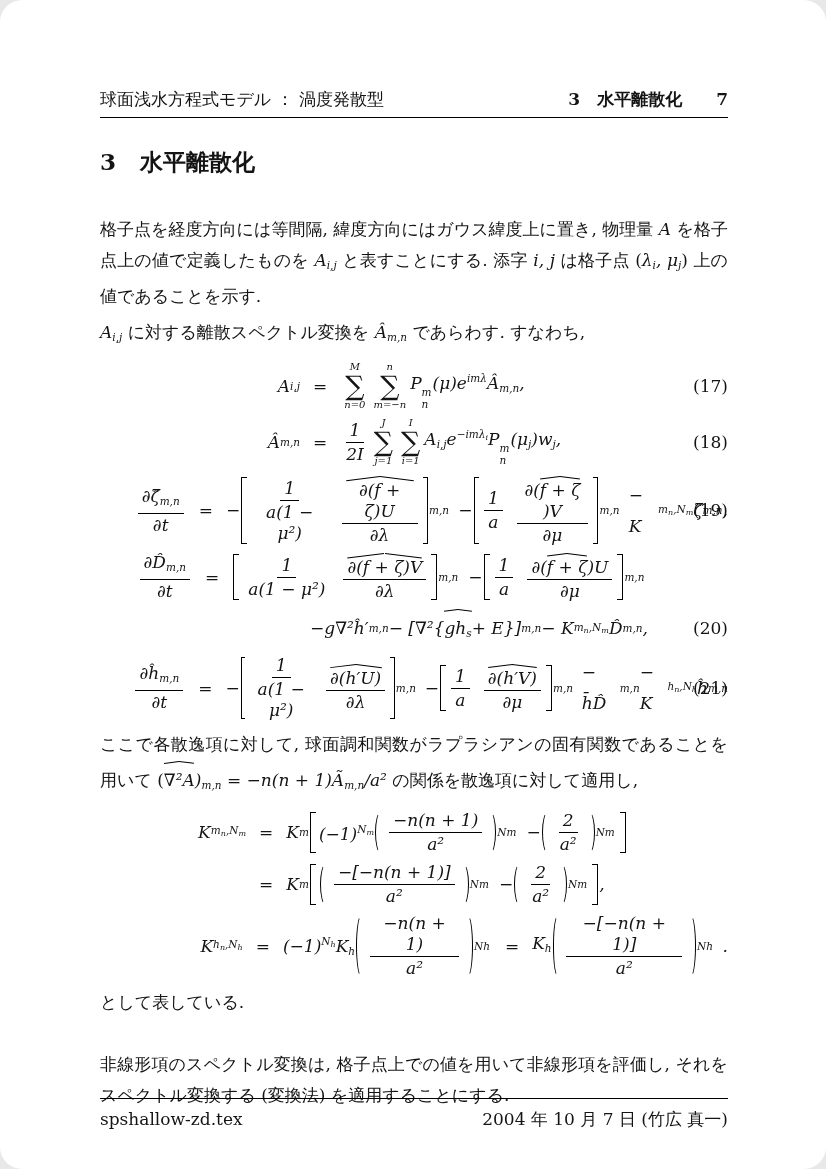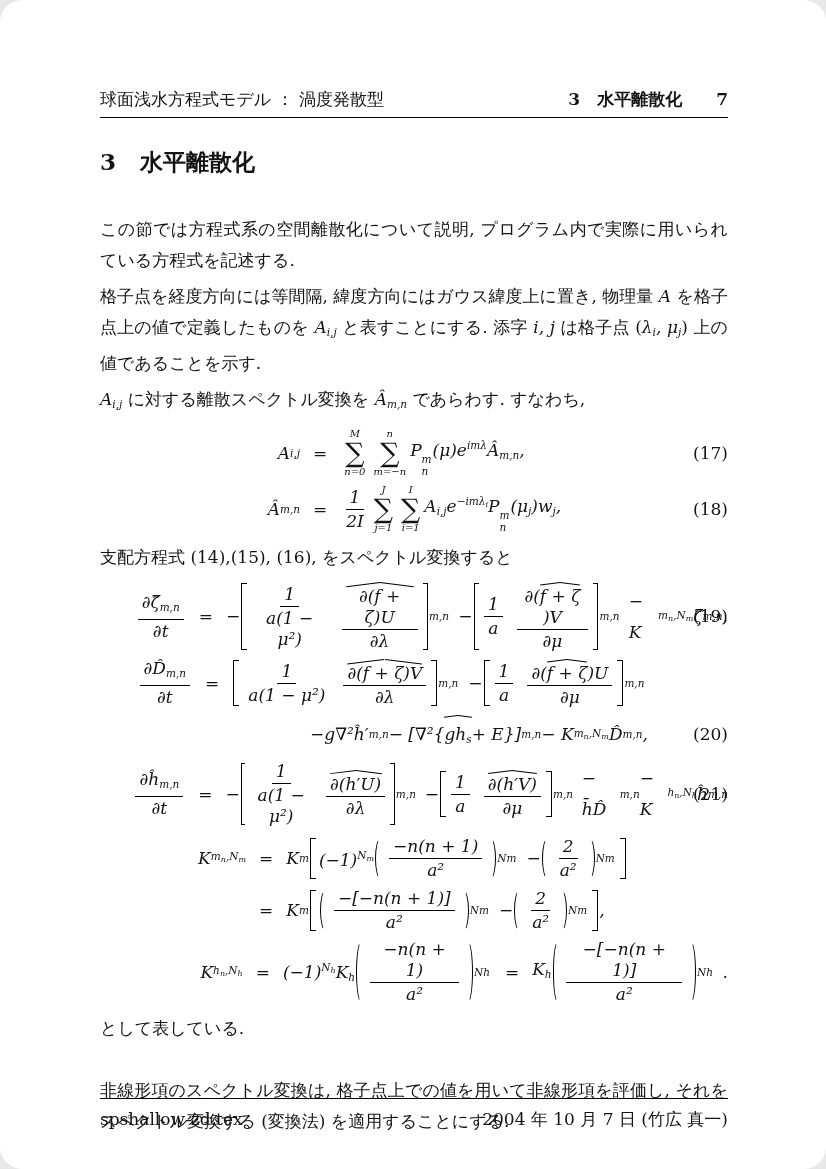--- a/index.html
+++ b/index.html
@@ -77,21 +77,20 @@
   <div class="hdr">
     <span class="hdr-left">球面浅水方程式モデル ： 渦度発散型</span>
     <span class="hdr-sec">3　水平離散化</span>
     <span class="hdr-page">7</span>
   </div>
 
   <div class="heading">
     <span class="num">3</span><span>水平離散化</span>
   </div>
 
-  <p class="body"><span>この節では方程式系の空間離散化について説明, プログラム内で実際に用いられている方程式を記述する.</span></p>
 
   <p class="body">
     <span>格子点を経度方向には等間隔, 緯度方向にはガウス緯度上に置き, 物理量 </span><span class="mi">A</span><span> を格子点上の値で定義したものを </span><span class="mi">A</span><span class="s">i,j</span><span> と表すことにする. 添字 </span><span class="mi">i, j</span><span> は格子点 (</span><span class="mi">λ</span><span class="s">i</span><span class="mi">, μ</span><span class="s">j</span><span>) 上の値であることを示す.</span>
   </p>
 
   <p class="body">
     <span class="mi">A</span><span class="s">i,j</span><span> に対する離散スペクトル変換を </span><span class="mi">Â</span><span class="s">m,n</span><span> であらわす. すなわち,</span>
   </p>
 
   <div class="eqblock">
@@ -142,21 +141,20 @@
           </span>
         <span><span>A</span><span class="s">i,j</span><span>e</span><span class="u"><span>−imλ</span><span class="ss">i</span></span><span>P</span><span class="pp">
               <span>m</span>
               <span>n</span>
             </span><span>(μ</span><span class="s">j</span><span>)w</span><span class="s">j</span><span>,</span></span>
       </span>
       <span class="eqnum">(18)</span>
     </div>
   </div>
 
-  <p class="body"><span>支配方程式 (14),(15), (16), をスペクトル変換すると</span></p>
 
   <div class="eqblock">
     <div class="eqrow g2">
       <span class="lhs">
           <span class="fr">
             <span class="fn"><span>∂ζ̂</span><span class="s">m,n</span></span>
             <span class="fd">∂t</span>
           </span>
         </span>
       <span class="rel">=</span>
@@ -299,20 +297,23 @@
           <span class="s">m,n</span>
           <span> − K</span>
           <span class="s"><span>h</span><span class="ss">n</span><span>,N</span><span class="ss">h</span></span>
           <span>ĥ</span>
           <span class="s">m,n</span>
       </span>
       <span class="eqnum">(21)</span>
     </div>
   </div>
 
+  <p class="body">
+    <span>ここで各散逸項に対して, 球面調和関数がラプラシアンの固有関数であることを用いて (</span><span class="mi wh">∇²A</span><span class="mi">)</span><span class="s">m,n</span><span class="mi"> = −n(n + 1)</span><span class="mi">Ã</span><span class="s">m,n</span><span class="mi">/a²</span><span> の関係を散逸項に対して適用し,</span>
+  </p>
 
   <div class="eqblock">
     <div class="eqrow g3">
       <span class="lhs">
           <span>K</span>
           <span class="s"><span>m</span><span class="ss">n</span><span>,N</span><span class="ss">m</span></span>
         </span>
       <span class="rel">=</span>
       <span class="rhs">
         <span>K</span>

